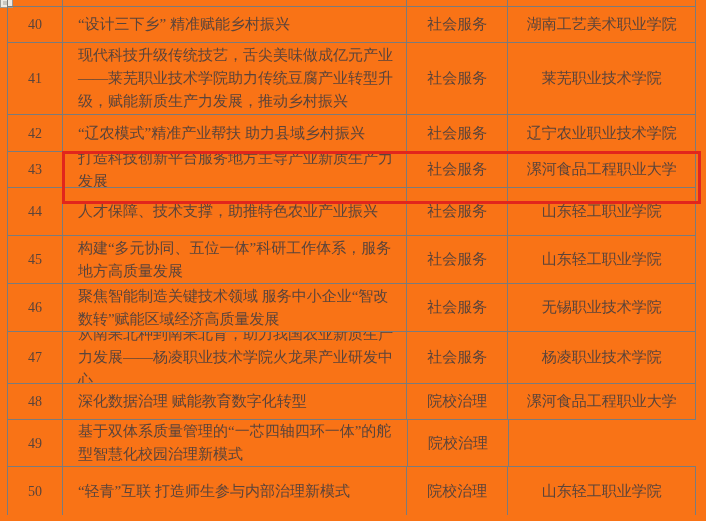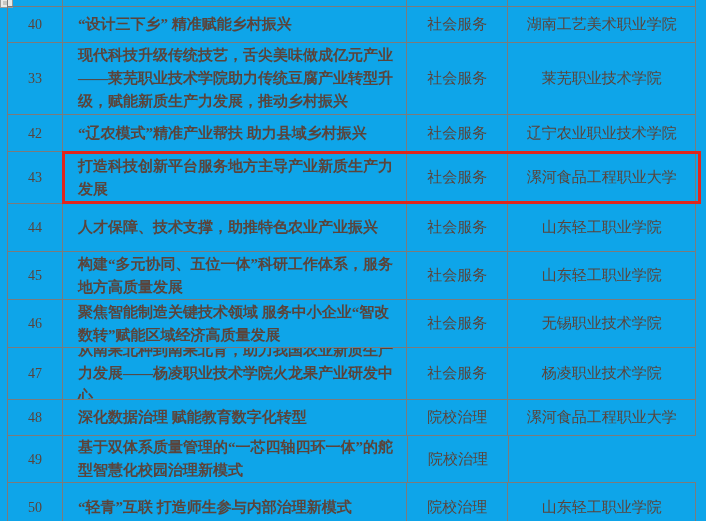--- a/index.html
+++ b/index.html
@@ -2,21 +2,21 @@
 <html><head>
 <meta charset="utf-8">
 <style>
   html,body{margin:0;padding:0;}
   body{
     width:706px;height:521px;
     background:#ffffff;
     font-family:"Liberation Serif","DejaVu Serif",serif;
     overflow:hidden;
   }
-  #stage{position:relative;width:706px;height:521px;overflow:hidden;background:#0ea5e9;}
+  #stage{position:relative;width:706px;height:521px;overflow:hidden;background:#f97316;}
 
   
   .corner-icon{
     position:absolute;left:0;top:-3px;width:13px;height:11px;
     border:1px solid #9a9a98;background:#eceae6;
     box-sizing:border-box;
   }
   .corner-icon:after{
     content:"";position:absolute;left:2px;top:3px;width:5px;height:4px;
     background:#c9c7c2;
@@ -32,21 +32,21 @@
   .row{display:flex;box-sizing:border-box;border-bottom:1px solid #7b7b7b;}
   .row.last{border-bottom:none;}
   .cell{
     box-sizing:border-box;
     border-right:1px solid #7b7b7b;
     display:flex;align-items:center;
     font-size:15px;line-height:23px;
     overflow:hidden;
   }
   .c-no{width:55px;justify-content:center;font-size:14px;}
-  .c-project{width:345px;justify-content:flex-start;text-align:left;padding:2px 6px 2px 15px;font-weight:bold;}
+  .c-project{width:345px;justify-content:flex-start;text-align:left;padding:2px 6px 2px 15px;}
   .c-cat{width:101px;justify-content:center;text-align:left;}
   .c-school{width:188px;justify-content:center;text-align:left;padding:0 4px;}
 
   
   .top-strip{height:7px;}
   .top-strip .cell{border-right:1px solid #7b7b7b;}
 
   
   .highlight-box{
     position:absolute;left:62px;top:151px;width:639px;height:53px;
@@ -73,34 +73,34 @@
     </div>
 
     <div class="row" style="height:36px">
       <div class="cell c-no">40</div>
       <div class="cell c-project">“设计三下乡” 精准赋能乡村振兴</div>
       <div class="cell c-cat">社会服务</div>
       <div class="cell c-school">湖南工艺美术职业学院</div>
     </div>
 
     <div class="row" style="height:72px">
-      <div class="cell c-no">33</div>
+      <div class="cell c-no">41</div>
       <div class="cell c-project">现代科技升级传统技艺，舌尖美味做成亿元产业——莱芜职业技术学院助力传统豆腐产业转型升级，赋能新质生产力发展，推动乡村振兴</div>
       <div class="cell c-cat">社会服务</div>
       <div class="cell c-school">莱芜职业技术学院</div>
     </div>
 
     <div class="row" style="height:37px">
       <div class="cell c-no">42</div>
       <div class="cell c-project">“辽农模式”精准产业帮扶 助力县域乡村振兴</div>
       <div class="cell c-cat">社会服务</div>
       <div class="cell c-school">辽宁农业职业技术学院</div>
     </div>
 
-    <div class="row" style="height:52px">
+    <div class="row" style="height:36px">
       <div class="cell c-no">43</div>
       <div class="cell c-project">打造科技创新平台服务地方主导产业新质生产力发展</div>
       <div class="cell c-cat">社会服务</div>
       <div class="cell c-school">漯河食品工程职业大学</div>
     </div>
 
     <div class="row" style="height:48px">
       <div class="cell c-no">44</div>
       <div class="cell c-project">人才保障、技术支撑，助推特色农业产业振兴</div>
       <div class="cell c-cat">社会服务</div>

